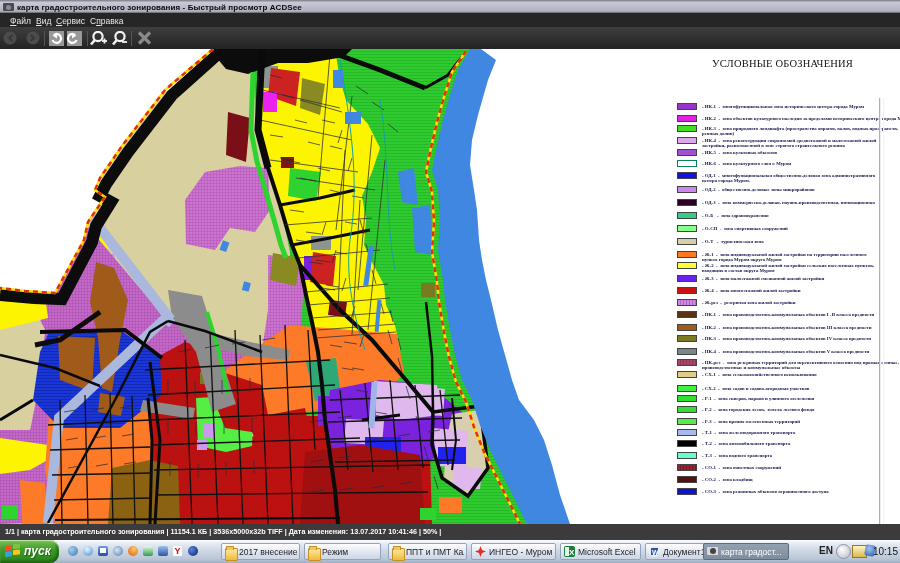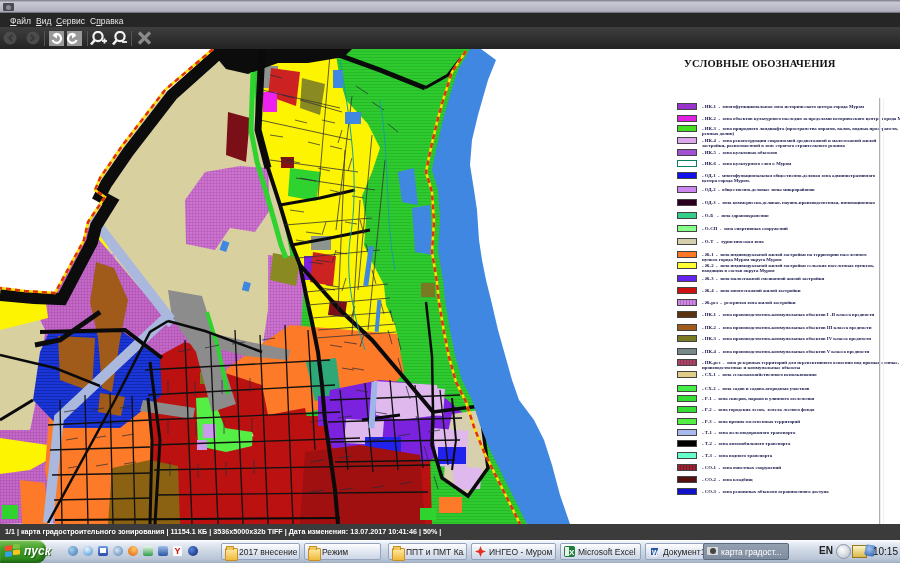--- a/index.html
+++ b/index.html
@@ -16,44 +16,45 @@
 #toolbar{position:absolute;left:0;top:27px;width:900px;height:22px;background:linear-gradient(#3e3e3e,#232323);}
 .tbtn{position:absolute;top:5px;}
 .tabs{position:absolute;top:3px;right:6px;height:19px;font-size:7.5px;color:#c8c8c8;}
 .tab{display:inline-block;padding:4px 4px 4px 4px;margin-left:8px;}
 .tab.act{background:#5f93c4;color:#0b1c2c;border-radius:1px;padding:4px 6px;}
 
 #canvas{position:absolute;left:0;top:49px;width:900px;height:475px;background:#ffffff;}
 #pageedge{position:absolute;left:879px;top:49px;width:1px;height:475px;background:#b0b0b0;box-shadow:1px 0 0 0 #ededf0,4px 0 0 0 #f2f2f4;}
 
 #legend{position:absolute;left:0;top:-49px;width:900px;height:563px;font-family:"Liberation Serif",serif;}
-#legtitle{position:absolute;left:684px;top:58px;font-size:10.5px;letter-spacing:0.2px;color:#111;font-weight:bold;white-space:nowrap;}
+#legtitle{position:absolute;left:712px;top:58px;font-size:10.5px;letter-spacing:0.2px;color:#111;font-weight:normal;white-space:nowrap;}
 .lrow{position:absolute;}
 .lsw{position:absolute;width:20px;height:7px;border:1px solid #444;box-sizing:border-box;}
 .ltx{position:absolute;left:25px;top:1px;font-size:4.8px;color:#16164a;font-weight:bold;white-space:pre;line-height:5.4px;}
 
 #statusbar{position:absolute;left:0;top:524px;width:900px;height:16px;background:#3b3b3b;color:#fff;font-size:7.2px;font-weight:bold;}
 #statusbar .t{position:absolute;left:5px;top:3px;white-space:pre;}
 
 #taskbar{position:absolute;left:0;top:540px;width:900px;height:23px;background:linear-gradient(#fdfdfe,#e8edf5 3px,#cdd7e4 11px,#bac6d7 19px,#9fafc4 23px);}
-#startbtn{position:absolute;left:0;top:0;width:46px;height:23px;background:linear-gradient(#7cc257,#3f9d28 40%,#2a831b);border-radius:0 9px 9px 0;box-shadow:inset 0 1px 1px #c8eab0,inset -2px -2px 3px #1e6212;}
+#startbtn{position:absolute;left:0;top:0;width:59px;height:23px;background:linear-gradient(#7cc257,#3f9d28 40%,#2a831b);border-radius:0 9px 9px 0;box-shadow:inset 0 1px 1px #c8eab0,inset -2px -2px 3px #1e6212;}
 #startbtn .s{position:absolute;left:24px;top:4px;font-size:12px;font-weight:bold;font-style:italic;color:#fff;text-shadow:1px 1px 1px #1e5f14;}
 .ql{position:absolute;top:6px;width:10px;height:10px;border-radius:2px;}
 .tkb{position:absolute;top:3px;height:17px;background:linear-gradient(#fefefe,#dde4f0 60%,#cdd6e6);border:1px solid #93a3bd;border-radius:2px;font-size:8.5px;color:#222;box-sizing:border-box;}
 .tkb .ic{position:absolute;left:3px;top:2px;width:11px;height:11px;}
 .tkb .tx{position:absolute;left:17px;top:2.5px;white-space:nowrap;overflow:hidden;right:2px;}
 .tkb.act{background:linear-gradient(#93a0b0,#7e8c9f);border:1px solid #5c6b80;color:#fff;}
 #tray{position:absolute;right:0;top:0;width:88px;height:23px;}
 .folder{width:12px;height:9px;background:linear-gradient(#ffe9a0,#f0b93c);border:1px solid #c89020;border-radius:1px;position:relative;margin-top:2px;}
 .folder:before{content:"";position:absolute;left:0;top:-3px;width:6px;height:3px;background:#f0c860;border:1px solid #c89020;border-bottom:none;border-radius:1px 1px 0 0;}
 </style></head>
 <body>
 <div id="app">
   <div id="titlebar">
       <div id="titleicon"></div>
+      <div class="txt">карта градостроительного зонирования - Быстрый просмотр ACDSee</div>
     </div>
   <div id="menubar">
     <span style="left:10px"><u>Ф</u>айл</span>
       <span style="left:36px"><u>В</u>ид</span>
       <span style="left:56px"><u>С</u>ервис</span>
       <span style="left:90px">С<u>п</u>равка</span>
   </div>
   <div id="toolbar">
     <svg class="tbtn" style="left:3px;top:4px" width="160" height="15">
       <circle cx="7" cy="7" r="6.5" fill="#4c4c4c"></circle>

